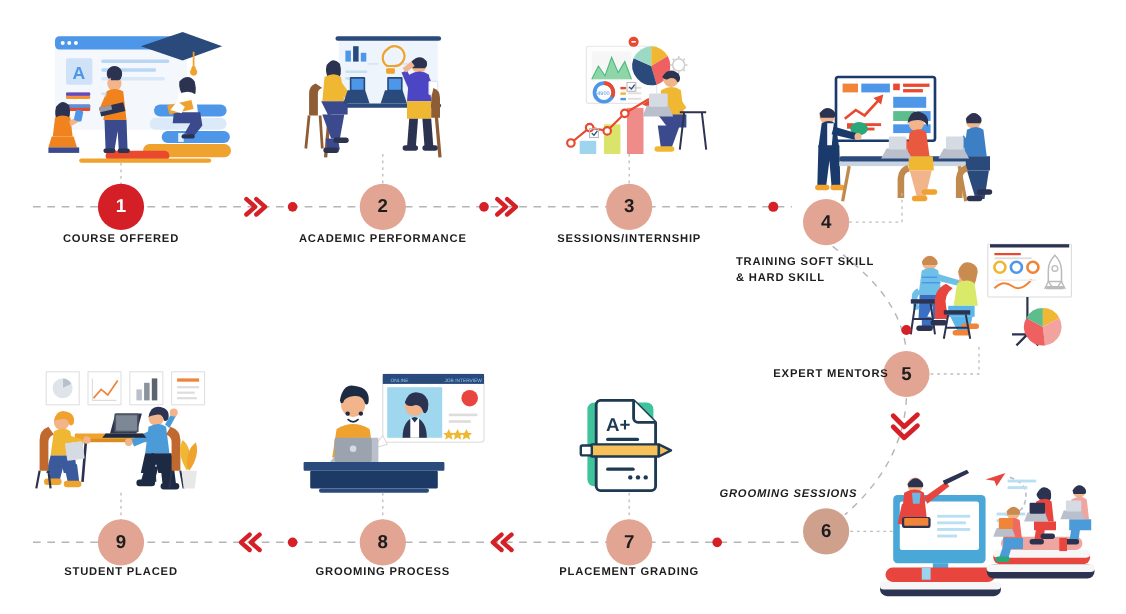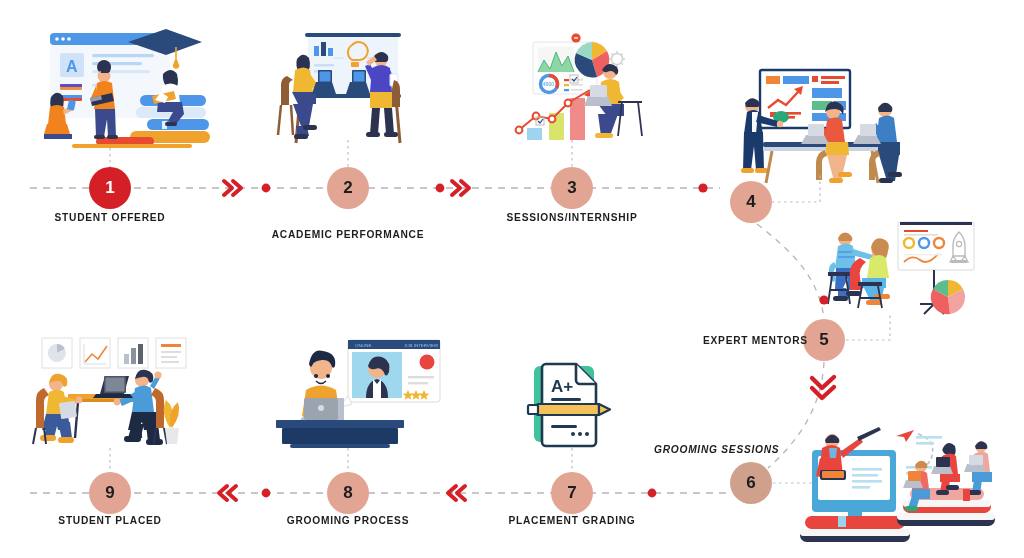--- a/index.html
+++ b/index.html
@@ -576,22 +576,24 @@
   <div class="nodenum" style="left:110px;top:188px;color:#ffffff;">1</div>
   <div class="nodenum" style="left:348px;top:188px;color:#1d1d1d;">2</div>
   <div class="nodenum" style="left:572px;top:188px;color:#1d1d1d;">3</div>
   <div class="nodenum" style="left:751px;top:202px;color:#1d1d1d;">4</div>
   <div class="nodenum" style="left:824px;top:340px;color:#1d1d1d;">5</div>
   <div class="nodenum" style="left:751px;top:483px;color:#1d1d1d;">6</div>
   <div class="nodenum" style="left:572px;top:493px;color:#1d1d1d;">7</div>
   <div class="nodenum" style="left:348px;top:493px;color:#1d1d1d;">8</div>
   <div class="nodenum" style="left:110px;top:493px;color:#1d1d1d;">9</div>
 
-  <div class="label ctr" style="left:110px;top:211px;">STUDENT OFFERED</div>
-  <div class="label ctr" style="left:348px;top:211px;margin-top:17px;">ACADEMIC PERFORMANCE</div>
+  <div class="label ctr" style="left:110px;top:211px;">COURSE OFFERED</div>
+  <div class="label ctr" style="left:348px;top:211px;">ACADEMIC PERFORMANCE</div>
   <div class="label ctr" style="left:572px;top:211px;">SESSIONS/INTERNSHIP</div>
+  <div class="label rt" style="left:669px;top:232px;">TRAINING SOFT SKILL
+&amp; HARD SKILL</div>
   <div class="label rt" style="left:703px;top:334px;">EXPERT MENTORS</div>
   <div class="label rt" style="left:654px;top:443px;font-style:italic;">GROOMING SESSIONS</div>
   <div class="label ctr" style="left:572px;top:514px;">PLACEMENT GRADING</div>
   <div class="label ctr" style="left:348px;top:514px;">GROOMING PROCESS</div>
   <div class="label ctr" style="left:110px;top:514px;">STUDENT PLACED</div>
 
 </div>
 
 </body></html>

